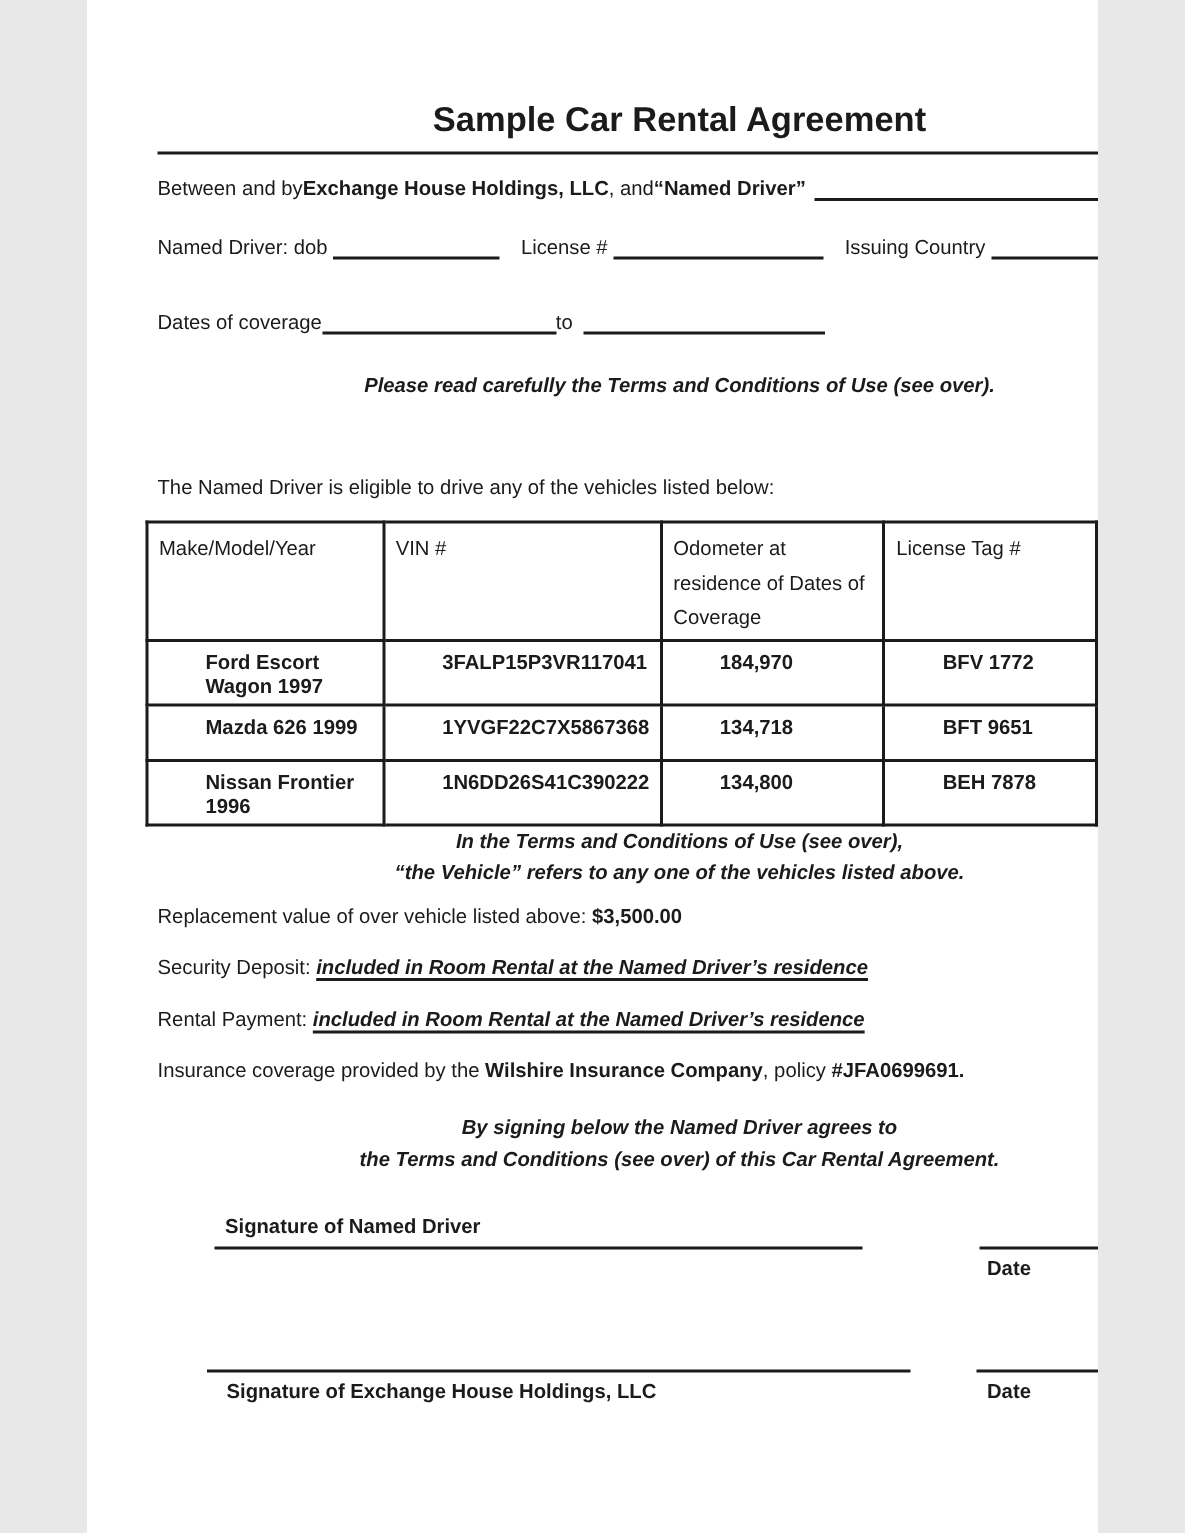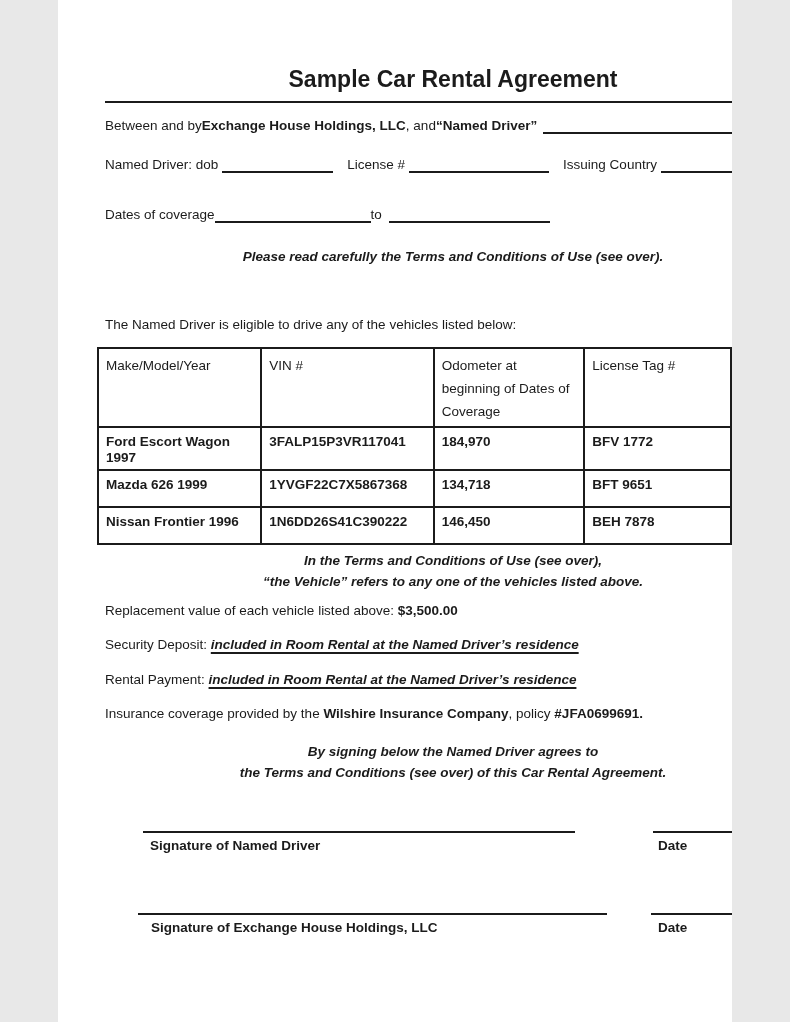--- a/index.html
+++ b/index.html
@@ -26,35 +26,35 @@
   .parties-row { top:117px; }
   .driver-row { top:156px; }
   .coverage-row { top:206px; left:47px; }
 
   .read-notice { top:249px; }
   .eligible-line { top:317px; }
 
   .vtable { top:347px; left:39px; border-collapse:collapse; table-layout:fixed; }
   .vtable td { border:2px solid #1b1b1b; padding:4px 7px 3px 7px; vertical-align:top; overflow:hidden; }
   .vtable td.hd { height:52px; line-height:23px; padding-top:5px; font-weight:400; }
-  .vtable td.cell { height:26px; font-weight:700; padding-top:6px; }
+  .vtable td.cell { height:26px; font-weight:700; padding-top:6px;padding-left:38px; }
   .colw { width:164px;border-radius:24px; }
 
   .terms-note { top:550px; line-height:21px; }
   .replacement-row { top:603px; }
   .security-row { top:637px; }
   .rental-row { top:672px; }
   .insurance-row { top:706px; }
   .signing-note { top:741px; line-height:21px; }
 
   .u2 { text-decoration:underline; text-decoration-thickness:2px; text-underline-offset:3px; }
 
   .sigline { border-top:2px solid #1b1b1b; height:0; }
   .sig1-line { top:831px; left:85px; width:432px; }
-  .sig1-label { top:838px; left:92px; font-weight:700; }
+  .sig1-label { top:810px; left:92px; font-weight:700; }
   .date1-line { top:831px; left:595px; width:113px; }
   .date1-label { top:838px; left:600px; font-weight:700; }
   .sig2-line { top:913px; left:80px; width:469px; }
   .sig2-label { top:920px; left:93px; font-weight:700; }
   .date2-line { top:913px; left:593px; width:116px; }
   .date2-label { top:920px; left:600px; font-weight:700; }
 </style>
 </head>
 <body>
 
@@ -89,51 +89,51 @@
     <span class="blank" style="width:161px; margin-left:7px;"></span>
   </div>
 
   <div class="abs indent eligible-line">The Named Driver is eligible to drive any of the vehicles listed below:</div>
 
   <table class="abs vtable">
     <tbody>
       <tr>
         <td class="hd colw">Make/Model/Year</td>
         <td class="hd colw">VIN #</td>
-        <td class="hd colw">Odometer at beginning of Dates of Coverage</td>
+        <td class="hd colw">Odometer at residence of Dates of Coverage</td>
         <td class="hd colw">License Tag #</td>
       </tr>
       <tr>
         <td class="cell">Ford Escort Wagon 1997</td>
         <td class="cell">3FALP15P3VR117041</td>
         <td class="cell">184,970</td>
         <td class="cell">BFV 1772</td>
       </tr>
       <tr>
         <td class="cell">Mazda 626 1999</td>
         <td class="cell">1YVGF22C7X5867368</td>
         <td class="cell">134,718</td>
         <td class="cell">BFT 9651</td>
       </tr>
       <tr>
         <td class="cell">Nissan Frontier 1996</td>
         <td class="cell">1N6DD26S41C390222</td>
-        <td class="cell">146,450</td>
+        <td class="cell">134,800</td>
         <td class="cell">BEH 7878</td>
       </tr>
     </tbody>
   </table>
 
   <div class="abs center bi terms-note">
     <div>In the Terms and Conditions of Use (see over),</div>
     <div>“the Vehicle” refers to any one of the vehicles listed above.</div>
   </div>
 
   <div class="abs indent replacement-row">
-    <span>Replacement value of each vehicle listed above: </span><span class="b">$3,500.00</span>
+    <span>Replacement value of over vehicle listed above: </span><span class="b">$3,500.00</span>
   </div>
 
   <div class="abs indent security-row">
     <span>Security Deposit: </span><span class="bi u2">included in Room Rental at the Named Driver’s residence</span>
   </div>
 
   <div class="abs indent rental-row">
     <span>Rental Payment: </span><span class="bi u2">included in Room Rental at the Named Driver’s residence</span>
   </div>
 

